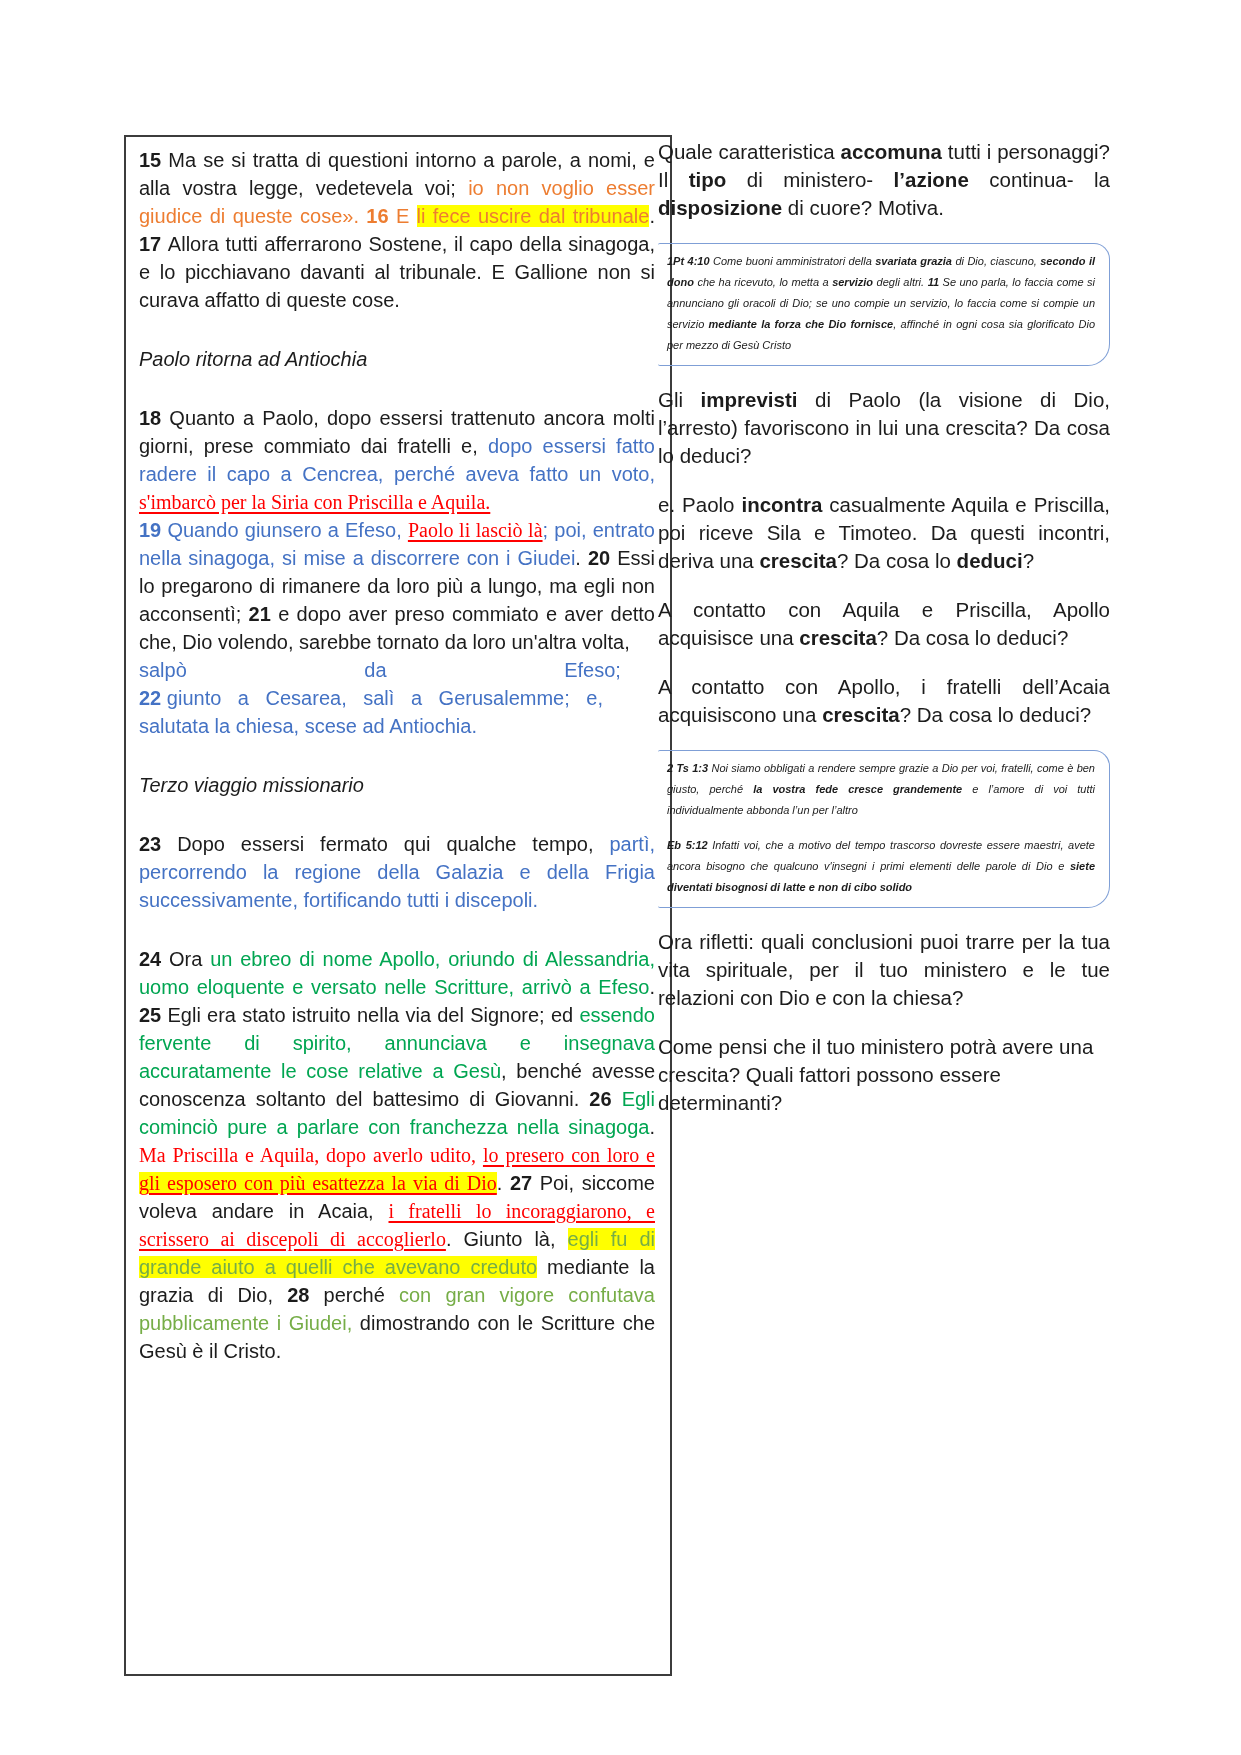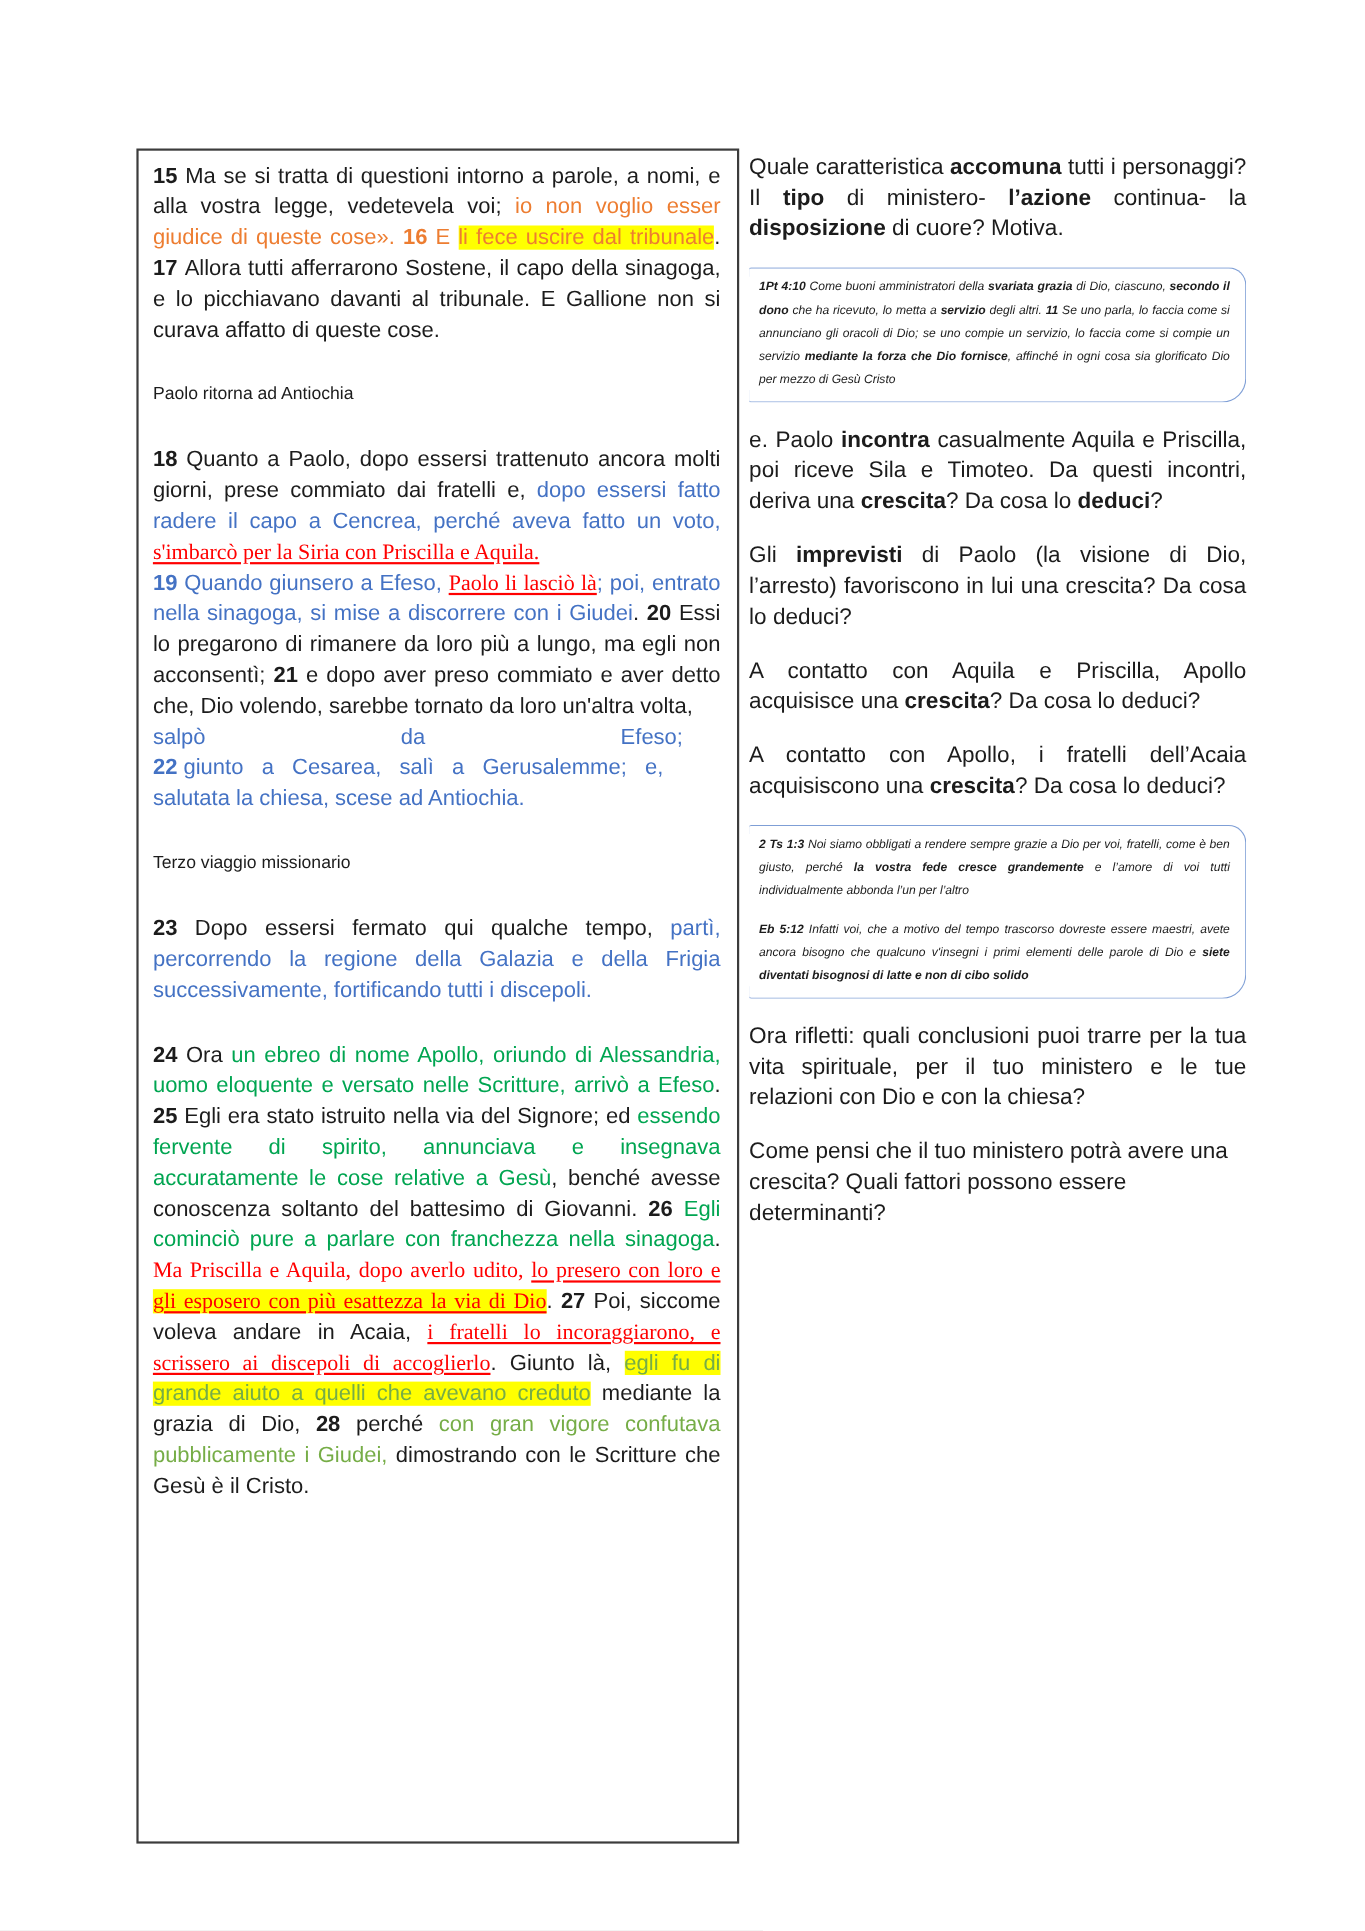--- a/index.html
+++ b/index.html
@@ -31,27 +31,28 @@
     border:2.5px solid var(--boxborder);
     box-sizing:border-box;
     padding:9px 15px 10px 13px;
   }
   .verse{
     font-size:20px;line-height:28px;
     text-align:justify;
     margin:0 0 31px 0;
   }
   .heading{
-    font-size:16px;line-height:28px;
+    font-size:20px;line-height:28px;
+    font-style:italic;
     margin:0 0 31px 0;
   }
   .verse:last-child,.heading:last-child{margin-bottom:0;}
   
   .questions-col{
-    position:absolute;left:681px;top:138px;
+    position:absolute;left:658px;top:138px;
     width:452px;
   }
   .q{
     font-size:20.5px;line-height:28px;
     text-align:justify;
     margin:0 0 21px 0;
   }
   .q.left{text-align:left;margin-top:16px;}
   .callout{
     border:1.5px solid var(--calloutborder);
@@ -87,22 +88,22 @@
       <p class="verse"><span class="b">18 </span><span>Quanto a Paolo, dopo essersi trattenuto ancora molti giorni, prese commiato dai fratelli e, </span><span class="blue">dopo essersi fatto radere il capo a Cencrea, perché aveva fatto un voto, </span><span class="red u">s'imbarcò per la Siria con Priscilla e Aquila.</span><br><span class="b blue">19 </span><span class="blue">Quando giunsero a Efeso, </span><span class="red u">Paolo li lasciò là</span><span class="blue">; poi, entrato nella sinagoga, si mise a discorrere con i Giudei</span><span>. </span><span class="b">20 </span><span>Essi lo pregarono di rimanere da loro più a lungo, ma egli non acconsentì; </span><span class="b">21 </span><span>e dopo aver preso commiato e aver detto che, Dio volendo, sarebbe tornato da loro un'altra volta,</span><br><span class="blue stretch">salpò da Efeso;</span><br><span class="b blue">22 </span><span class="blue stretch2">giunto a Cesarea, salì a Gerusalemme; e,</span><br><span class="blue">salutata la chiesa, scese ad Antiochia.</span></p>
       <p class="heading"><span>Terzo viaggio missionario</span></p>
       <p class="verse"><span class="b">23 </span><span>Dopo essersi fermato qui qualche tempo, </span><span class="blue">partì, percorrendo la regione della Galazia e della Frigia successivamente, fortificando tutti i discepoli.</span></p>
       <p class="verse"><span class="b">24 </span><span>Ora </span><span class="green">un ebreo di nome Apollo, oriundo di Alessandria, uomo eloquente e versato nelle Scritture, arrivò a Efeso</span><span>. </span><span class="b">25 </span><span>Egli era stato istruito nella via del Signore; ed </span><span class="green">essendo fervente di spirito, annunciava e insegnava accuratamente le cose relative a Gesù</span><span>, benché avesse conoscenza soltanto del battesimo di Giovanni. </span><span class="b">26 </span><span class="green">Egli cominciò pure a parlare con franchezza nella sinagoga</span><span>. </span><span class="red">Ma Priscilla e Aquila, dopo averlo udito, </span><span class="red u">lo presero con loro e </span><span class="red u hl">gli esposero con più esattezza la via di Dio</span><span>. </span><span class="b">27 </span><span>Poi, siccome voleva andare in Acaia, </span><span class="red u">i fratelli lo incoraggiarono, e scrissero ai discepoli di accoglierlo</span><span>. Giunto là, </span><span class="olive hl">egli fu di grande aiuto a quelli che avevano creduto</span><span> mediante la grazia di Dio, </span><span class="b">28 </span><span>perché </span><span class="olive">con gran vigore confutava pubblicamente i Giudei, </span><span>dimostrando con le Scritture che Gesù è il Cristo.</span></p>
     </section>
   <section class="questions-col" id="questions">
       <p class="q"><span>Quale caratteristica </span><span class="b">accomuna</span><span> tutti i personaggi? Il </span><span class="b">tipo</span><span> di ministero- </span><span class="b">l’azione</span><span> continua- la </span><span class="b">disposizione</span><span> di cuore? Motiva.</span></p>
       <div class="callout">
         <p><span class="b">1Pt 4:10 </span><span>Come buoni amministratori della </span><span class="b">svariata grazia </span><span>di Dio, ciascuno, </span><span class="b">secondo il dono </span><span>che ha ricevuto, lo metta a </span><span class="b">servizio </span><span>degli altri. </span><span class="b">11 </span><span>Se uno parla, lo faccia come si annunciano gli oracoli di Dio; se uno compie un servizio, lo faccia come si compie un servizio </span><span class="b">mediante la forza che Dio fornisce</span><span>, affinché in ogni cosa sia glorificato Dio per mezzo di Gesù Cristo</span></p>
       </div>
+      <p class="q"><span>Gli </span><span class="b">imprevisti</span><span> di Paolo (la visione di Dio, l’arresto) favoriscono in lui una crescita? Da cosa lo deduci?</span></p>
       <p class="q"><span>e. Paolo </span><span class="b">incontra</span><span> casualmente Aquila e Priscilla, poi riceve Sila e Timoteo. Da questi incontri, deriva una </span><span class="b">crescita</span><span>? Da cosa lo </span><span class="b">deduci</span><span>?</span></p>
-      <p class="q"><span>Gli </span><span class="b">imprevisti</span><span> di Paolo (la visione di Dio, l’arresto) favoriscono in lui una crescita? Da cosa lo deduci?</span></p>
       <p class="q"><span>A contatto con Aquila e Priscilla, Apollo acquisisce una </span><span class="b">crescita</span><span>? Da cosa lo deduci?</span></p>
       <p class="q"><span>A contatto con Apollo, i fratelli dell’Acaia acquisiscono una </span><span class="b">crescita</span><span>? Da cosa lo deduci?</span></p>
       <div class="callout">
         <p><span class="b">2 Ts 1:3 </span><span>Noi siamo obbligati a rendere sempre grazie a Dio per voi, fratelli, come è ben giusto, perché </span><span class="b">la vostra fede cresce grandemente </span><span>e l’amore di voi tutti individualmente abbonda l’un per l’altro</span></p>
         <p><span class="b">Eb 5:12 </span><span>Infatti voi, che a motivo del tempo trascorso dovreste essere maestri, avete ancora bisogno che qualcuno v'insegni i primi elementi delle parole di Dio e </span><span class="b">siete diventati bisognosi di latte e non di cibo solido</span></p>
       </div>
       <p class="q"><span>Ora rifletti: quali conclusioni puoi trarre per la tua vita spirituale, per il tuo ministero e le tue relazioni con Dio e con la chiesa?</span></p>
       <p class="q left"><span>Come pensi che il tuo ministero potrà avere una crescita? Quali fattori possono essere determinanti?</span></p>
     </section>
 </div>

